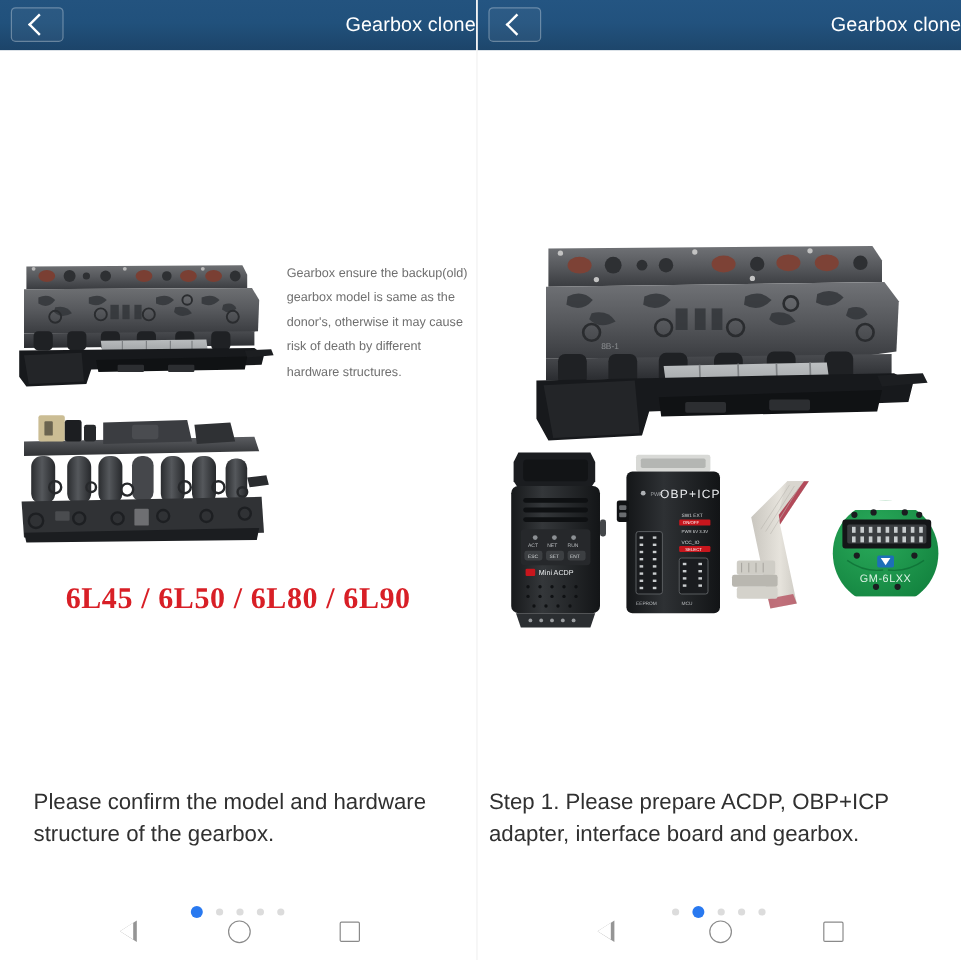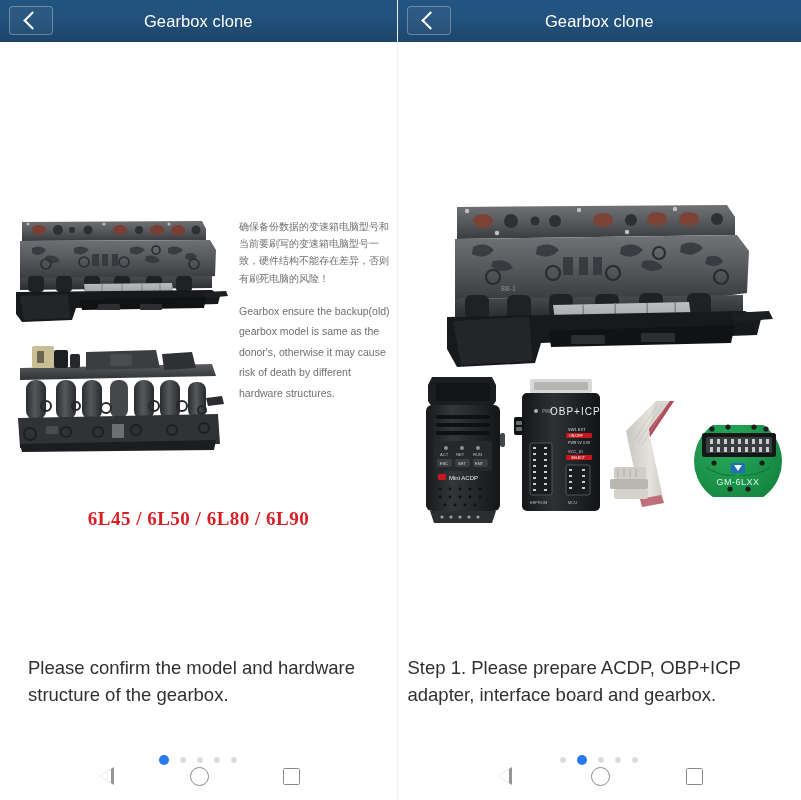--- a/index.html
+++ b/index.html
@@ -27,21 +27,21 @@
   .panel-right{width:404px;border-left:1px solid #f0f0f0;}
 
   
   .appbar{
     height:42px;
     flex:0 0 42px;
     background:linear-gradient(to bottom,#1f4f7d 0%,#245border 0%,#21527f 35%,#1d476e 100%);
     position:relative;
     display:flex;
     align-items:center;
-    justify-content:center;
+    justify-content:flex-end;
   }
   .panel-left .appbar{background:linear-gradient(to bottom,#23537f 0%,#21517c 45%,#1c4469 100%);}
   .panel-right .appbar{background:linear-gradient(to bottom,#245582 0%,#22527e 45%,#1d466b 100%);}
   .appbar-title{
     color:#ffffff;
     font-size:16.5px;
     letter-spacing:.1px;
     font-weight:400;
     line-height:1;
   }
@@ -75,26 +75,26 @@
   .l-img2{position:absolute;left:6px;top:298px;width:228px;height:120px;}
   .l-text{position:absolute;left:239px;top:176px;width:152px;}
   .cn-text{
     color:#6f6f6f;font-size:10px;line-height:1.72;margin:0 0 14px 0;
     font-family:"DejaVu Sans","Liberation Sans",sans-serif;
   }
   .en-text{
     color:#6f6f6f;font-size:10.5px;line-height:1.95;margin:0;
   }
   .model-line{
-    position:absolute;left:0;top:466px;width:397px;
+    position:absolute;left:0;top:444px;width:397px;
     text-align:center;
     color:#d81f26;
     font-family:"Liberation Serif","DejaVu Serif",serif;
     font-weight:700;
-    font-size:19px;
+    font-size:25px;
     letter-spacing:.5px;
   }
 
   
   .r-img1{position:absolute;left:33px;top:143px;width:350px;height:195px;}
   .r-row{position:absolute;left:20px;top:329px;width:370px;height:155px;}
 
   
   .caption{
     position:absolute;
@@ -310,21 +310,20 @@
               <circle cx="198" cy="88" r="5"></circle>
           </g>
           <rect x="106" y="84" width="12" height="14" rx="1" fill="#6e6f72"></rect>
           <rect x="40" y="86" width="12" height="8" rx="1" fill="#4a4c4f"></rect>
           <path d="M14 104 L210 100 L208 110 L16 112 Z" fill="#1b1d20"></path>
           <path d="M200 58 L216 56 L218 64 L202 66 Z" fill="#2a2c2f"></path>
         </svg>
       </div>
 
       <div class="l-text">
-        <p class="cn-text">确保备份数据的变速箱电脑型号和当前要刷写的变速箱电脑型号一致，硬件结构不能存在差异，否则有刷死电脑的风险！</p>
         <p class="en-text">Gearbox ensure the backup(old) gearbox model is same as the donor's, otherwise it may cause risk of death by different hardware structures.</p>
       </div>
 
       <div class="model-line">6L45 / 6L50 / 6L80 / 6L90</div>
 
       <div class="caption">Please confirm the model and hardware structure of the gearbox.</div>
 
       <div class="dots">
         <span class="dot active"></span>
         <span class="dot"></span>

